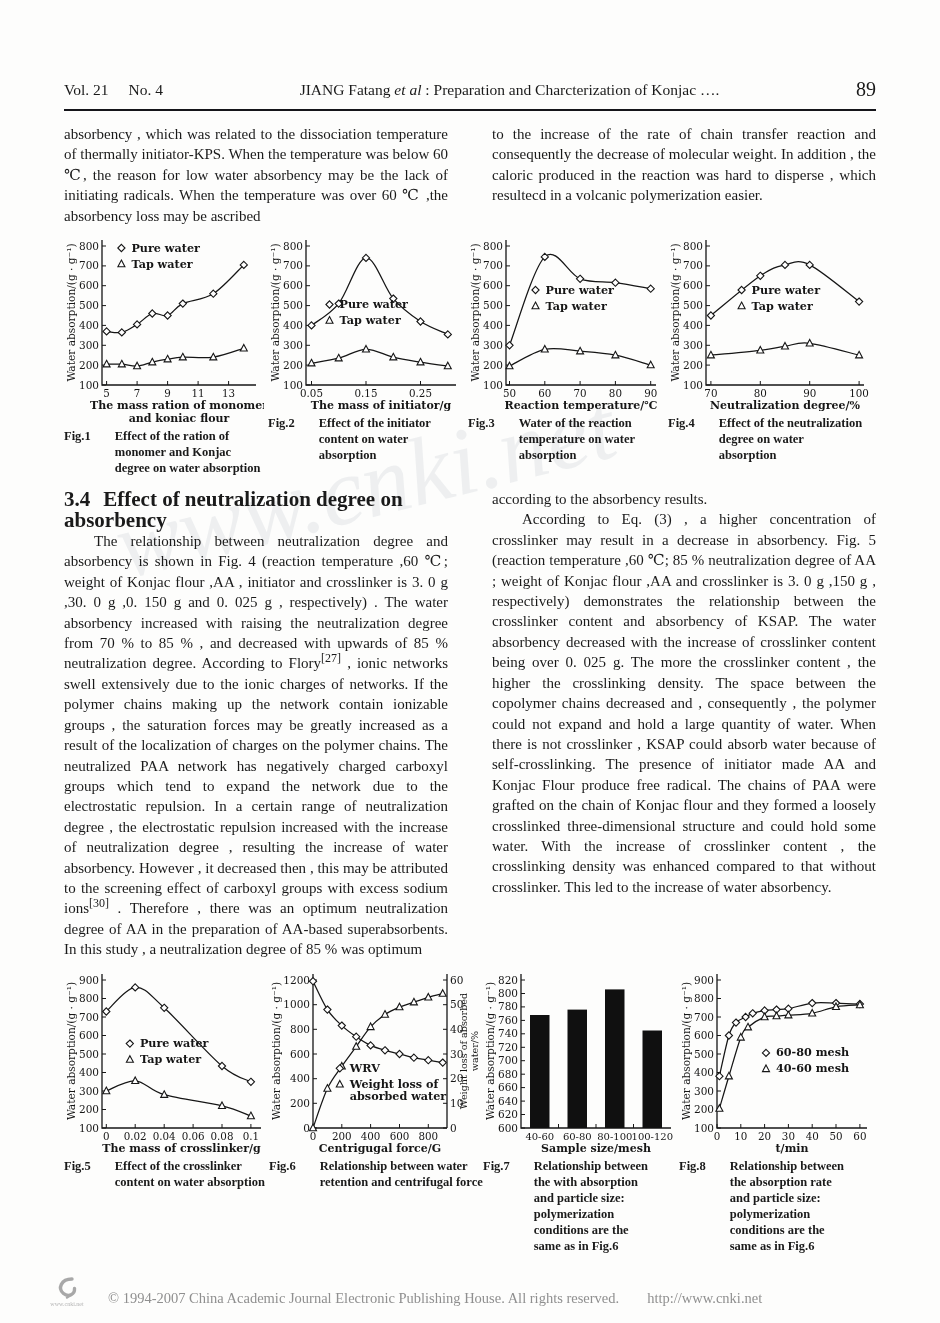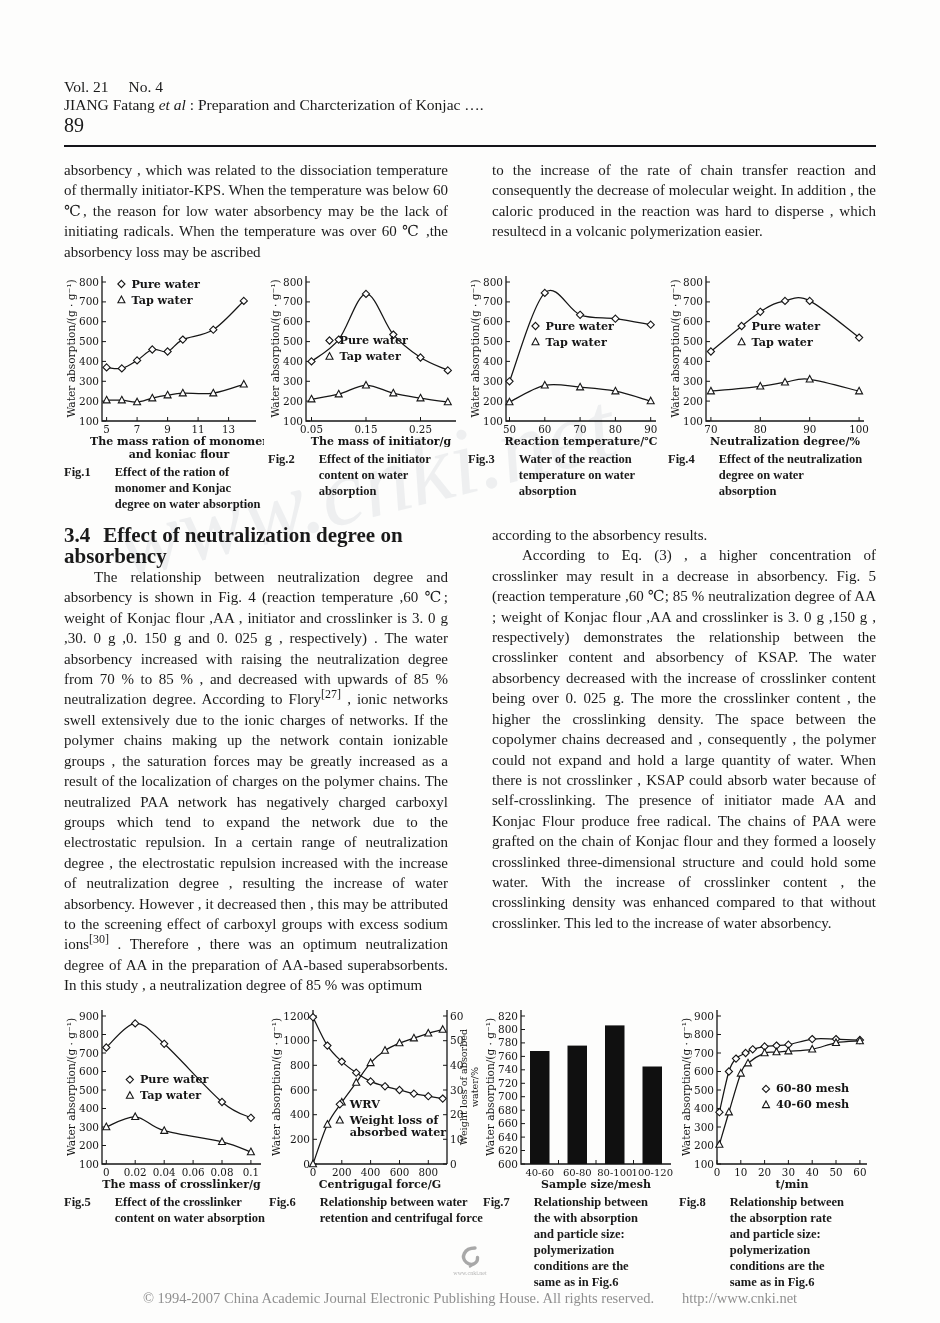--- a/index.html
+++ b/index.html
@@ -2,44 +2,44 @@
 <html><head>
 <meta charset="utf-8">
 <style>
   html,body{margin:0;padding:0;background:#e8e8e8;}
   .page{width:940px;height:1323px;background:#fdfdfc;position:relative;overflow:hidden;
         font-family:"Liberation Serif","DejaVu Serif",serif;color:#1a1a1a;}
   .inner{padding:0 64px;position:relative;z-index:2;}
   .watermark{position:absolute;left:110px;top:430px;font-size:96px;font-style:italic;
              color:#8d99a6;opacity:.13;transform:rotate(-14deg);z-index:1;white-space:nowrap;}
   
-  .jheader{display:flex;align-items:flex-start;padding-top:78px;border-bottom:2.5px solid #15151a;
-           padding-bottom:8px;font-size:15.5px;flex-direction:column;}
+  .jheader{display:flex;align-items:center;padding-top:78px;border-bottom:2.5px solid #15151a;
+           padding-bottom:8px;font-size:15.5px;}
   .vol{white-space:nowrap;}
   .vol span+span{margin-left:20px;}
   .rtitle{flex:1;text-align:center;font-family:Liberation Serif, serif;}
   .pnum{font-size:20px;}
   
   .cols{display:flex;gap:44px;margin-top:13px;}
   .col{flex:1;min-width:0;}
   p.body{margin:0;font-size:15px;line-height:20.4px;text-align:justify;}
   p.indent{text-indent:2em;}
   sup{font-size:12px;line-height:0;}
   .sechead{font-weight:bold;font-size:21px;line-height:21px;}
   .sechead span+span{margin-left:13px;}
   
   .figrow{display:flex;justify-content:space-between;align-items:flex-start;margin-top:6px;}
   .fig{display:flex;flex-direction:column;}
   .fig svg{display:block;}
   .fig-cap{display:flex;gap:24px;font-weight:bold;font-size:12.5px;line-height:16px;margin-top:2px;}
   .flabel{white-space:nowrap;}
   .fcap div{white-space:nowrap;}
   
-  .pfooter{position:absolute;left:40px;right:40px;bottom:16px;display:flex;align-items:center;
-           gap:14px;z-index:2;flex-direction:column;}
+  .pfooter{position:absolute;left:40px;right:40px;bottom:16px;display:flex;align-items:flex-end;
+           gap:14px;z-index:2;}
   .logo{display:flex;flex-direction:column;align-items:center;width:54px;}
   .logotext{font-size:6px;color:#b5b5b5;margin-top:1px;}
   .ftext{color:#8f8f8f;font-size:14.5px;display:flex;gap:28px;align-items:baseline;}
 </style>
 </head>
 <body>
 
 <div class="page">
   <div class="watermark">www.cnki.net</div>
   <div class="inner">

